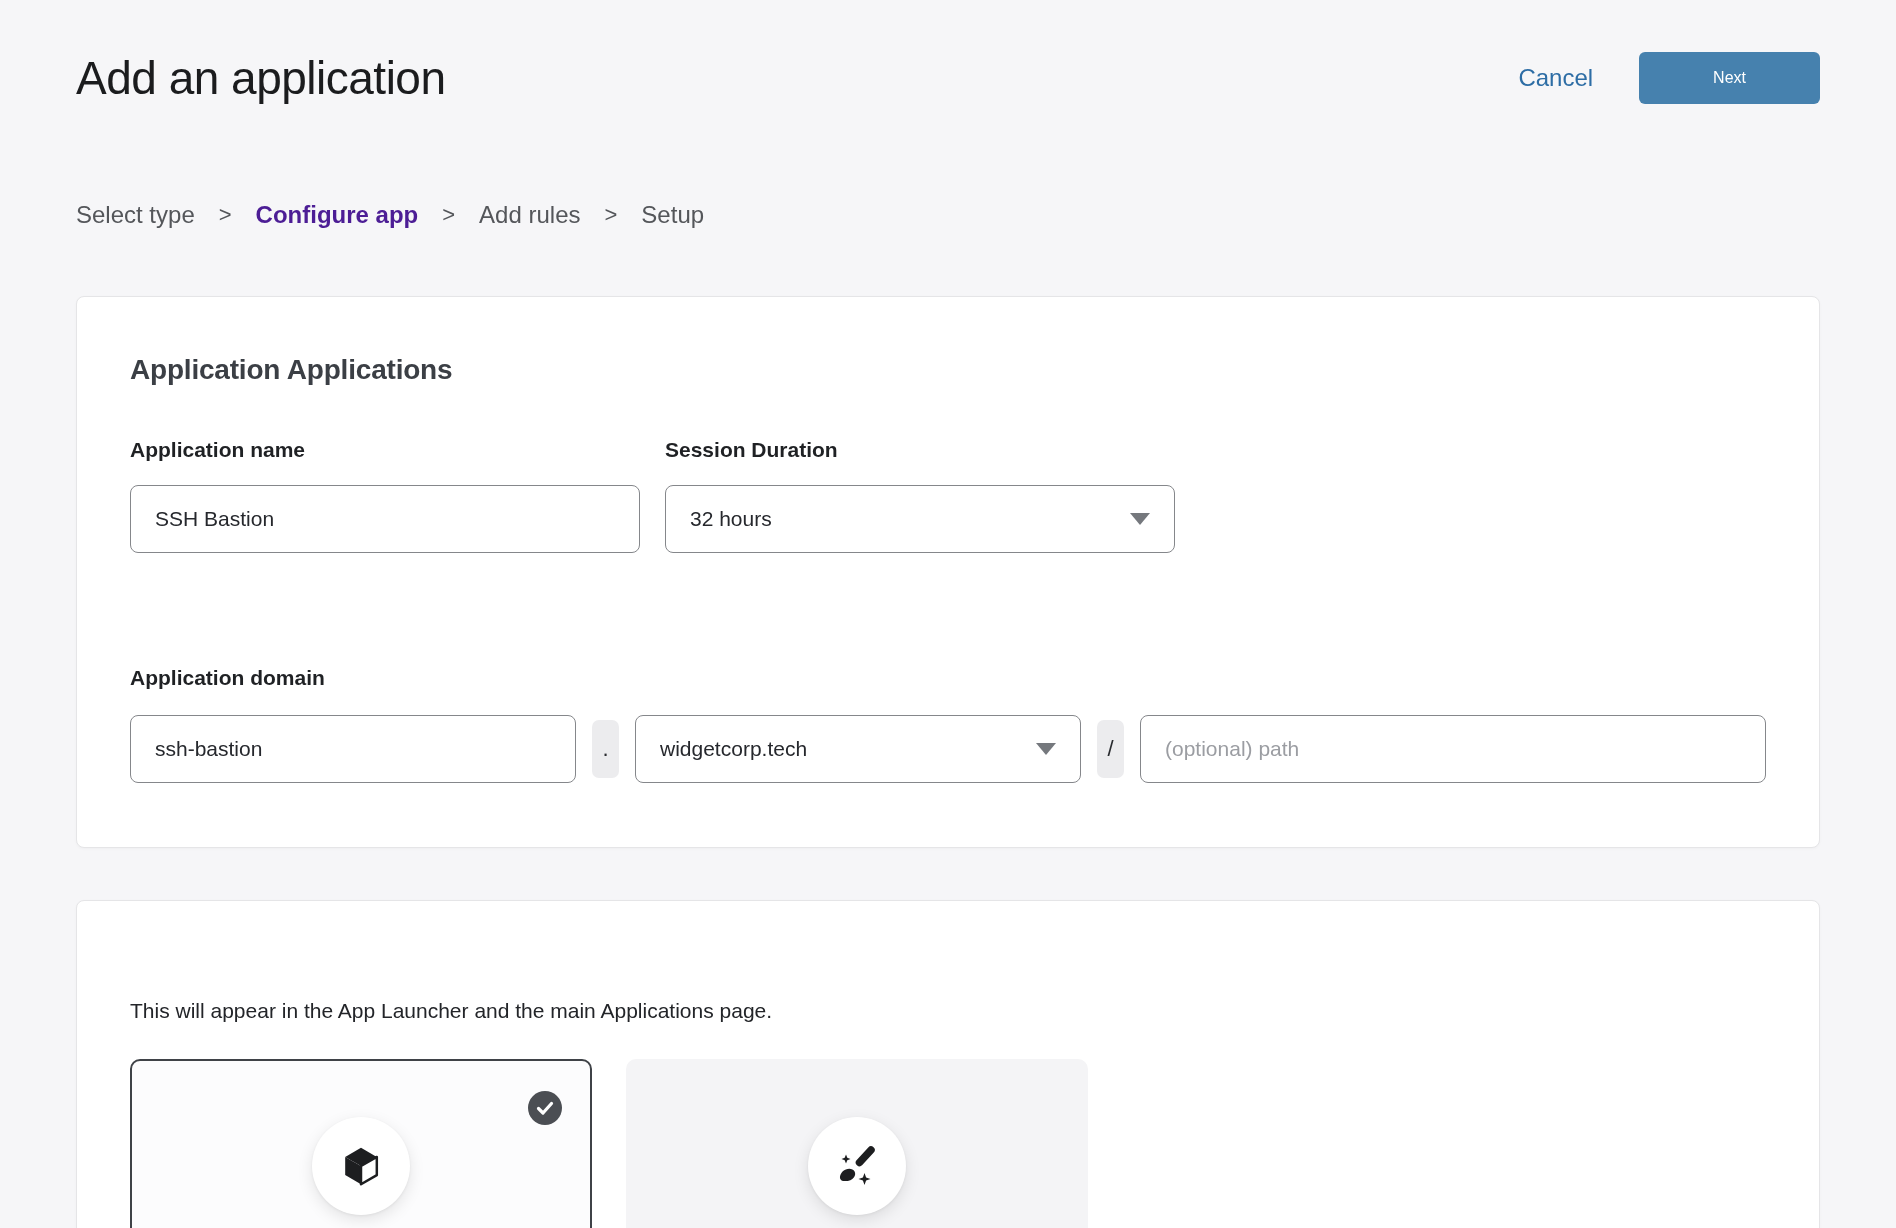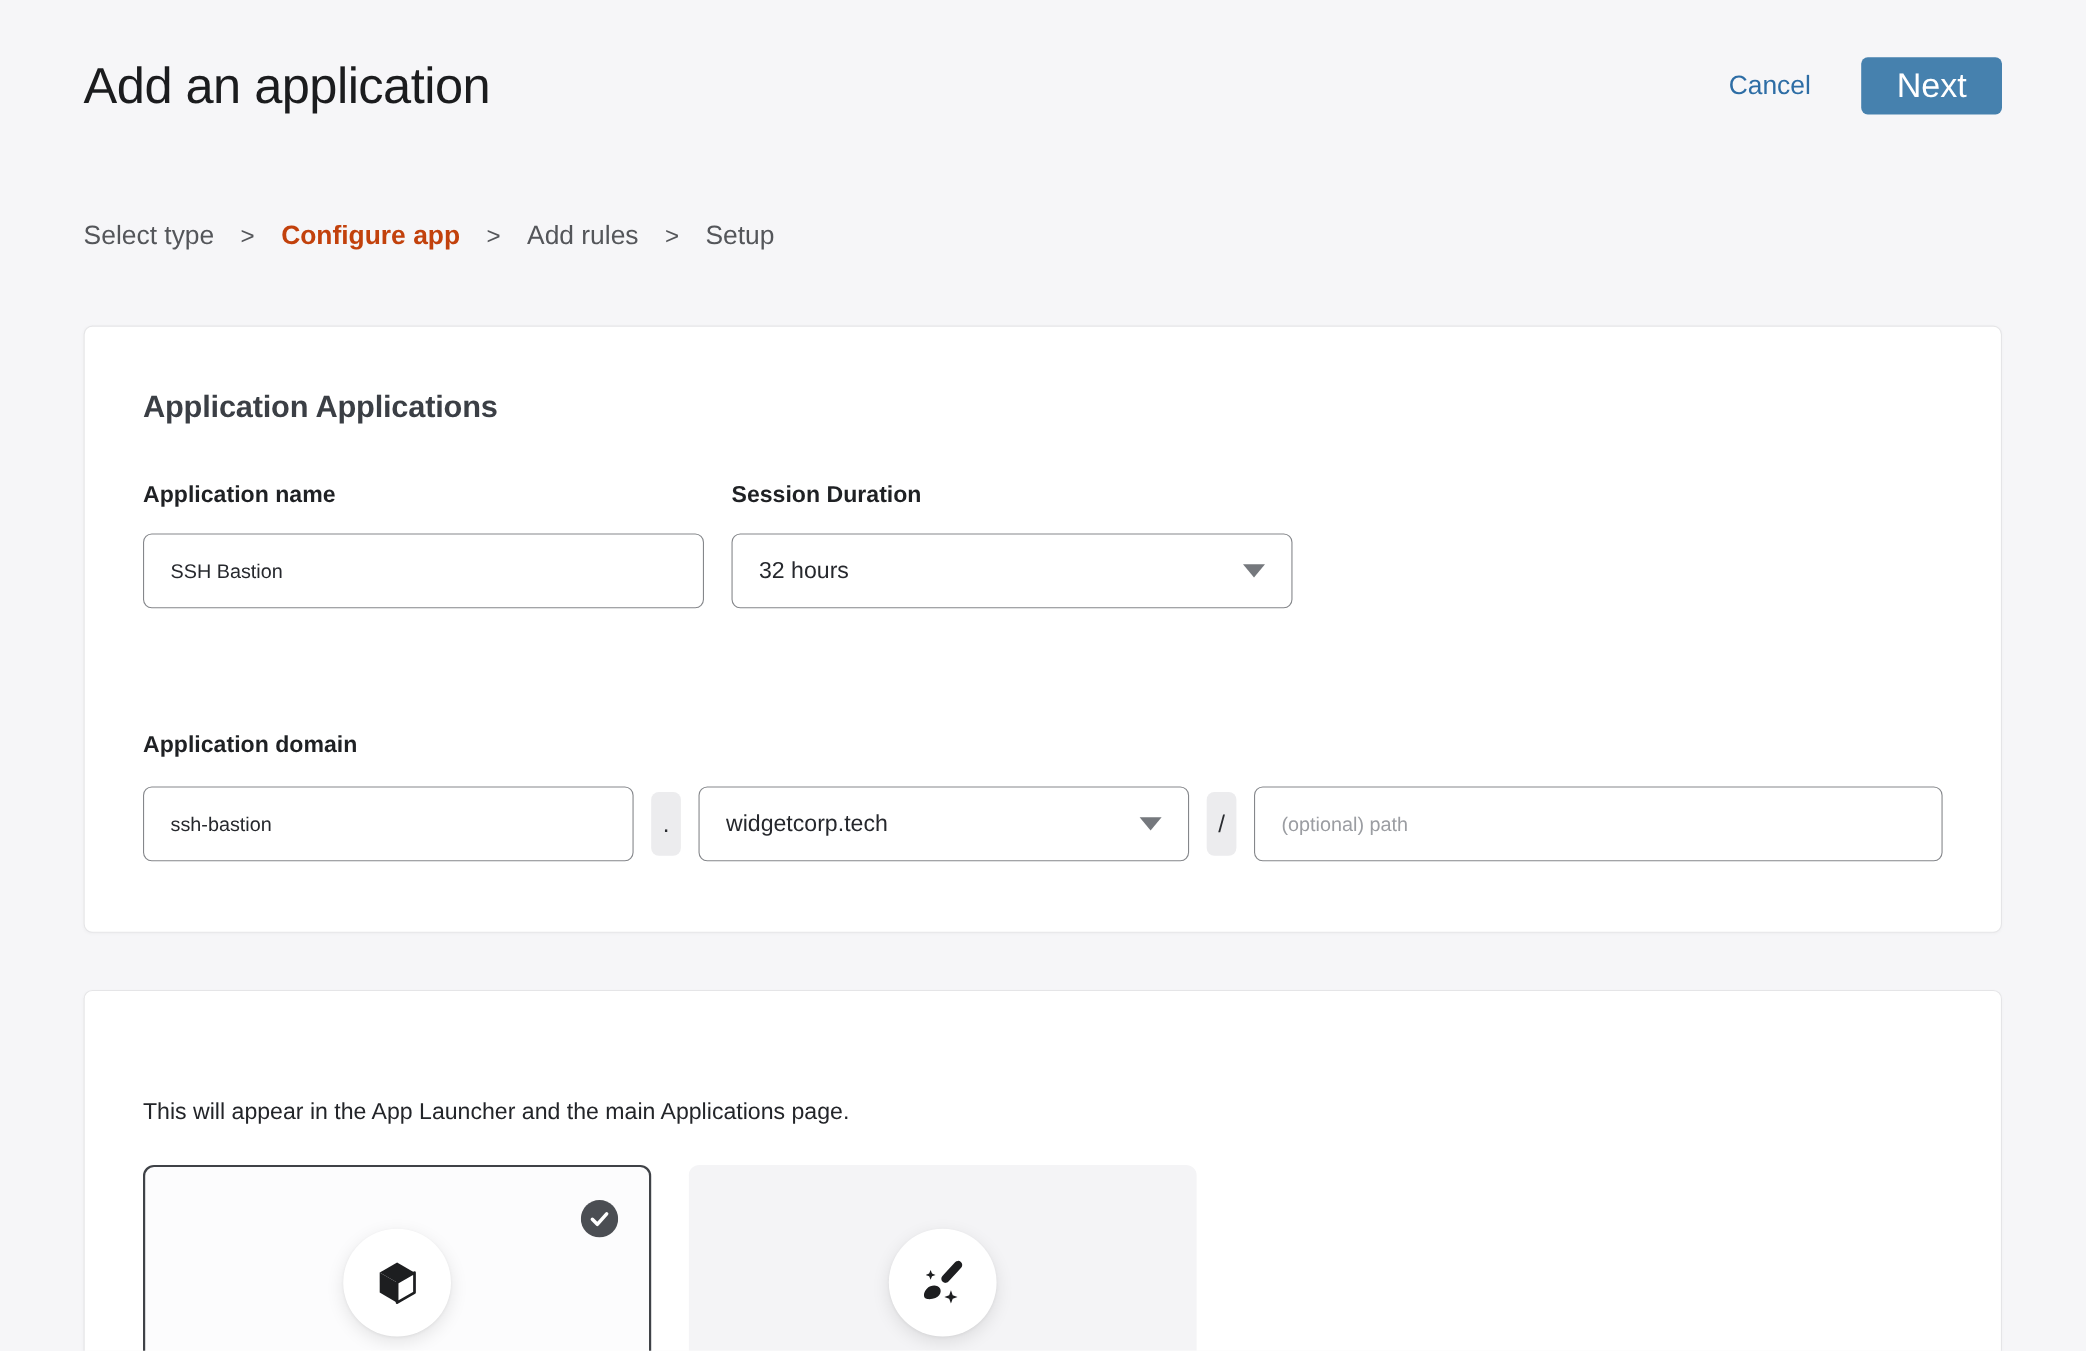--- a/index.html
+++ b/index.html
@@ -17,32 +17,32 @@
   .page-title {
     margin: 0; font-size: 46px; font-weight: 400; color: #1b1c1e;
     letter-spacing: -0.5px; line-height: 56px;
   }
   .header-actions { margin-left: auto; display: flex; align-items: center; gap: 46px; }
   .cancel-link {
     font-size: 24px; color: #2d6da5; text-decoration: none; cursor: pointer;
     background: none; border: none; padding: 0; font-family: inherit;
   }
   .next-button {
-    background: #4681ae; color: #ffffff; font-size: 31px; font-family: inherit;
-    border: none; border-radius: 6px; padding: 0 32px; height: 52px;
+    background: #4681ae; color: #ffffff; font-size: 16px; font-family: inherit;
+    border: none; border-radius: 6px; padding: 0 74px; height: 52px;
     cursor: pointer; line-height: 52px;
   }
 
   
   .breadcrumb {
     margin-top: 94px; display: flex; align-items: center; gap: 24px;
     font-size: 24px; color: #54565a; line-height: 30px;
   }
   .crumb { cursor: pointer; }
-  .crumb.active { font-weight: 700; color: #c2410c; }
+  .crumb.active { font-weight: 700; color: #4c1d95; }
   .crumb-sep { color: #54565a; font-size: 22px; }
 
   
   .card {
     margin-top: 66px; background: #ffffff;
     border: 1px solid #e5e5e7; border-radius: 8px;
     box-shadow: 0 1px 3px rgba(0,0,0,0.03);
     padding: 56px 53px 64px 53px;
   }
   .card + .card { margin-top: 52px; }
@@ -56,21 +56,21 @@
     margin-top: 50px; display: grid;
     grid-template-columns: 510px 510px; column-gap: 25px;
   }
   .field-label {
     display: block; font-size: 21px; font-weight: 700; color: #1f2124;
     line-height: 26px;
   }
   .control-wrap { margin-top: 22px; }
   .text-input {
     width: 100%; height: 68px; border: 1.5px solid #85878b; border-radius: 8px;
-    background: #ffffff; font-family: inherit; font-size: 18px; color: #26282d;
+    background: #ffffff; font-family: inherit; font-size: 21px; color: #26282d;
     padding: 0 24px; outline: none;
   }
   .text-input::placeholder { color: #9b9da2; }
   .select-box {
     width: 100%; height: 68px; border: 1.5px solid #85878b; border-radius: 8px;
     background: #ffffff; display: flex; align-items: center;
     justify-content: space-between; padding: 0 24px; cursor: pointer;
   }
   .select-value { font-size: 21px; color: #26282d; }
   .caret-down {

